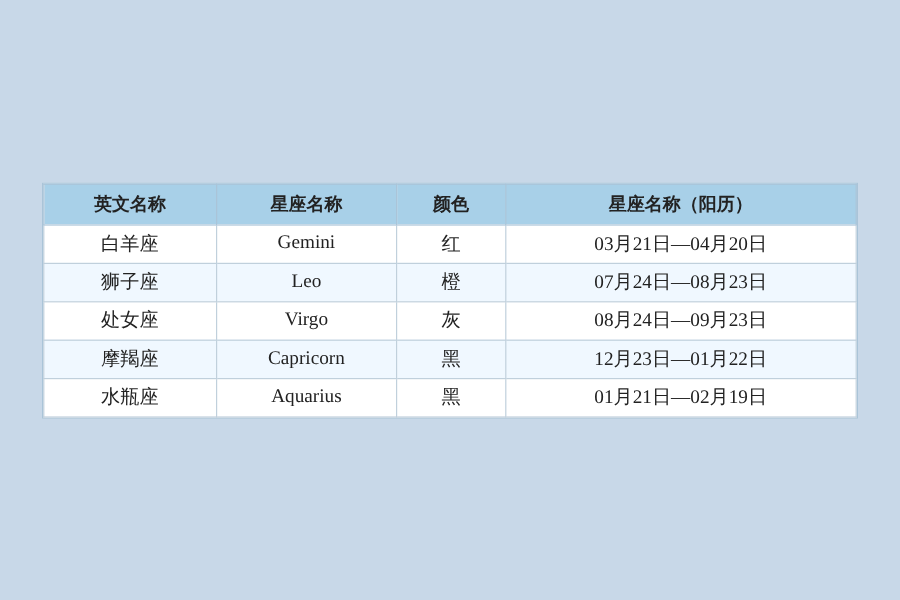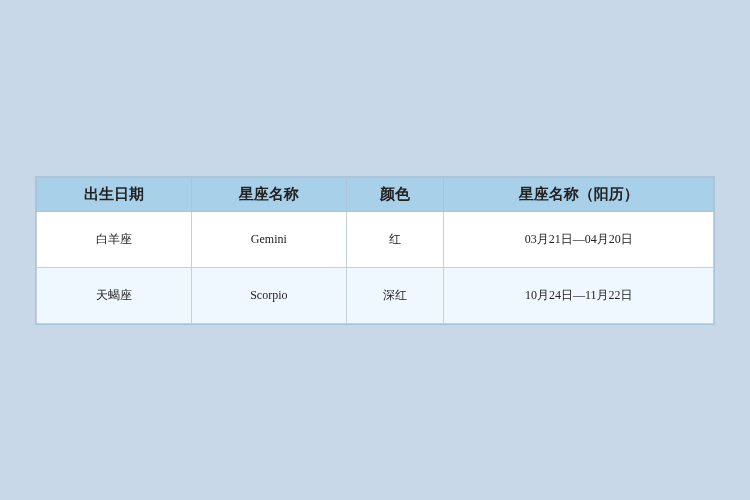--- a/index.html
+++ b/index.html
@@ -25,51 +25,69 @@
       background: #a8d0e8;
       color: #222;
       font-weight: bold;
       font-size: 15px;
       padding: 7px 10px;
       border: 1px solid #aac4d8;
       text-align: center;
     }
     tbody tr td {
       border: 1px solid #c0d0dc;
-      padding: 19px 10px;
+      padding: 5px 10px;
       text-align: center;
-      font-size: 12px;
+      font-size: 16px;
       color: #222;
       background: #ffffff;
     }
     tbody tr:nth-child(even) td {
       background: #f0f8ff;
     }
   </style>
 </head>
 <body>
 
 <div class="table-wrapper">
   <table>
     <thead>
       <tr>
-        <th>出生日期</th>
+        <th>英文名称</th>
         <th>星座名称</th>
         <th>颜色</th>
         <th>星座名称（阳历）</th>
       </tr>
     </thead>
     <tbody id="table-body">
     <tr>
           <td>白羊座</td>
           <td>Gemini</td>
           <td>红</td>
           <td>03月21日—04月20日</td>
         </tr>
         <tr>
-          <td>天蝎座</td>
-          <td>Scorpio</td>
-          <td>深红</td>
-          <td>10月24日—11月22日</td>
+          <td>狮子座</td>
+          <td>Leo</td>
+          <td>橙</td>
+          <td>07月24日—08月23日</td>
+        </tr>
+        <tr>
+          <td>处女座</td>
+          <td>Virgo</td>
+          <td>灰</td>
+          <td>08月24日—09月23日</td>
+        </tr>
+        <tr>
+          <td>摩羯座</td>
+          <td>Capricorn</td>
+          <td>黑</td>
+          <td>12月23日—01月22日</td>
+        </tr>
+        <tr>
+          <td>水瓶座</td>
+          <td>Aquarius</td>
+          <td>黑</td>
+          <td>01月21日—02月19日</td>
         </tr>
       </tbody>
   </table>
 </div>
 
 </body></html>

